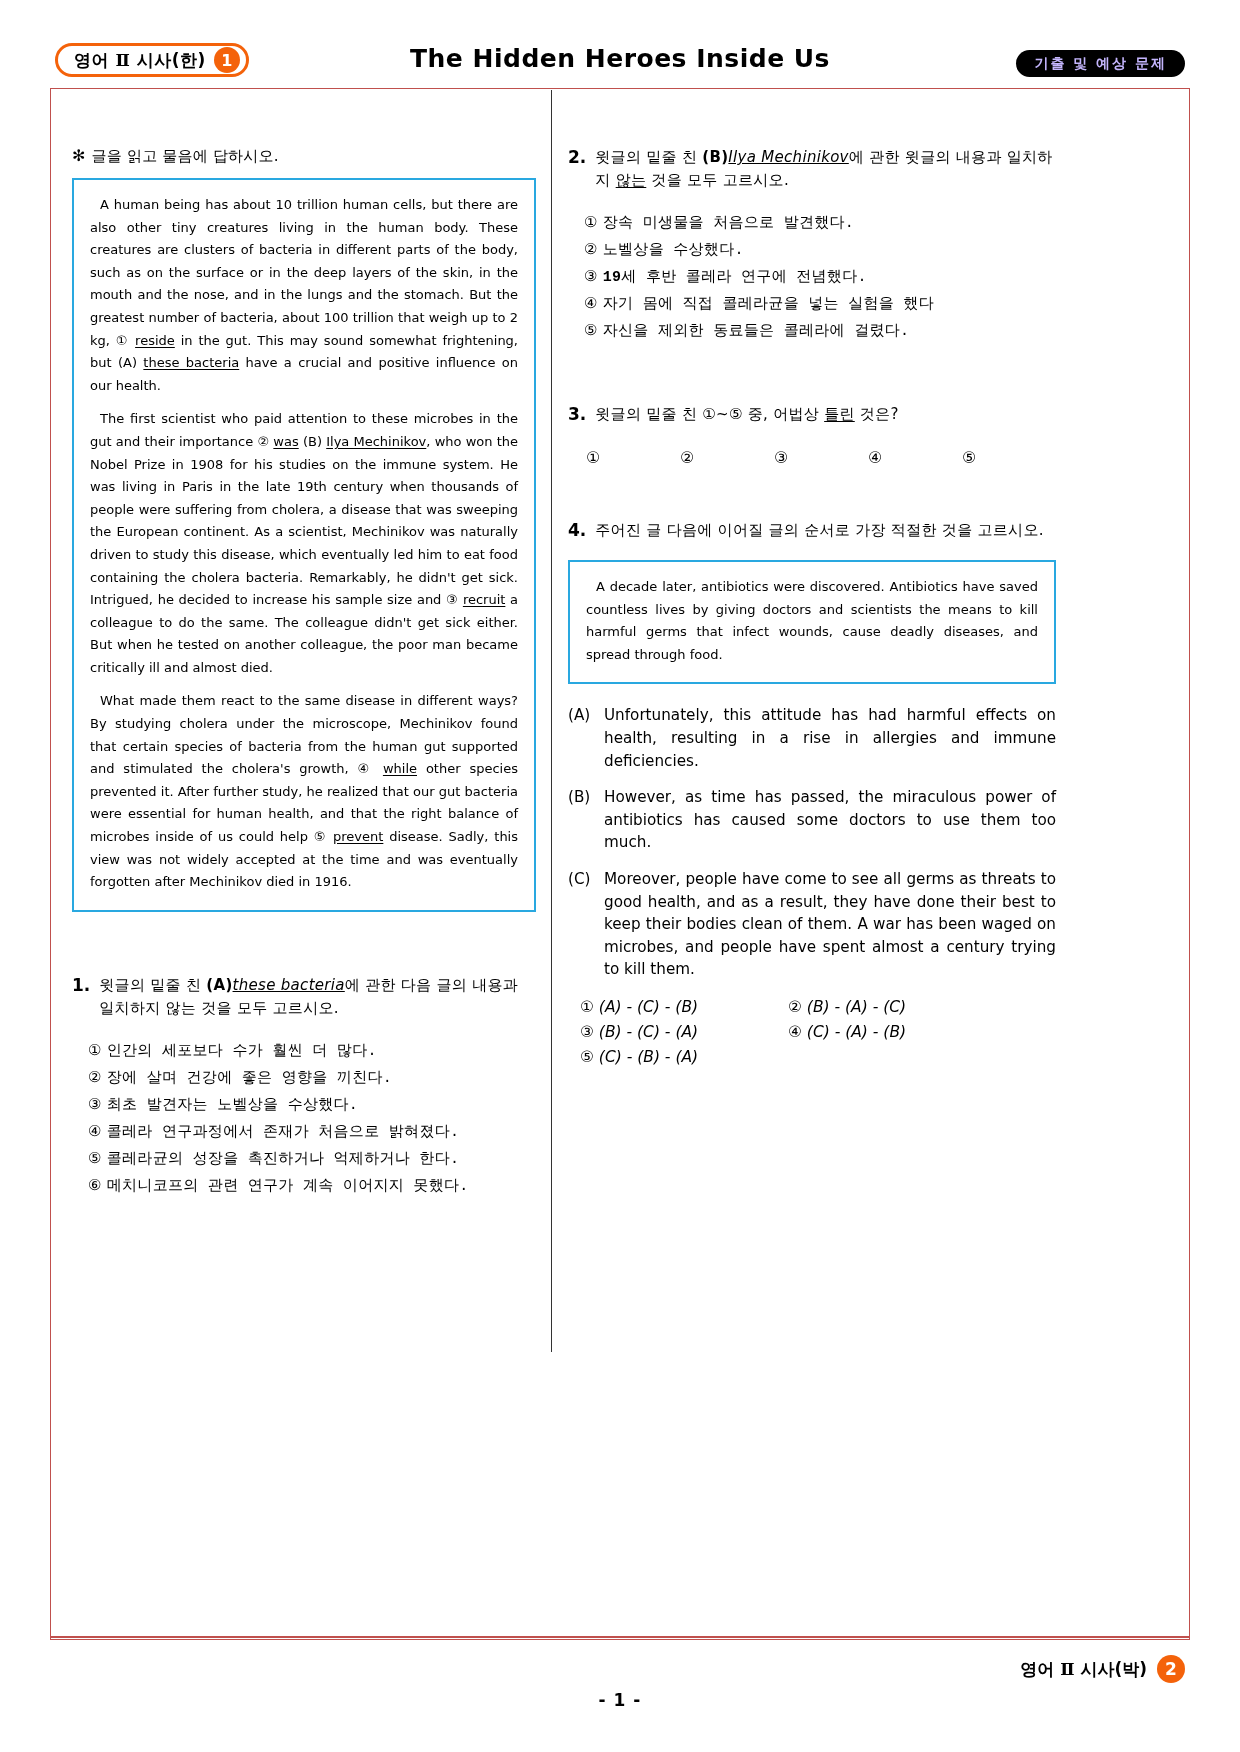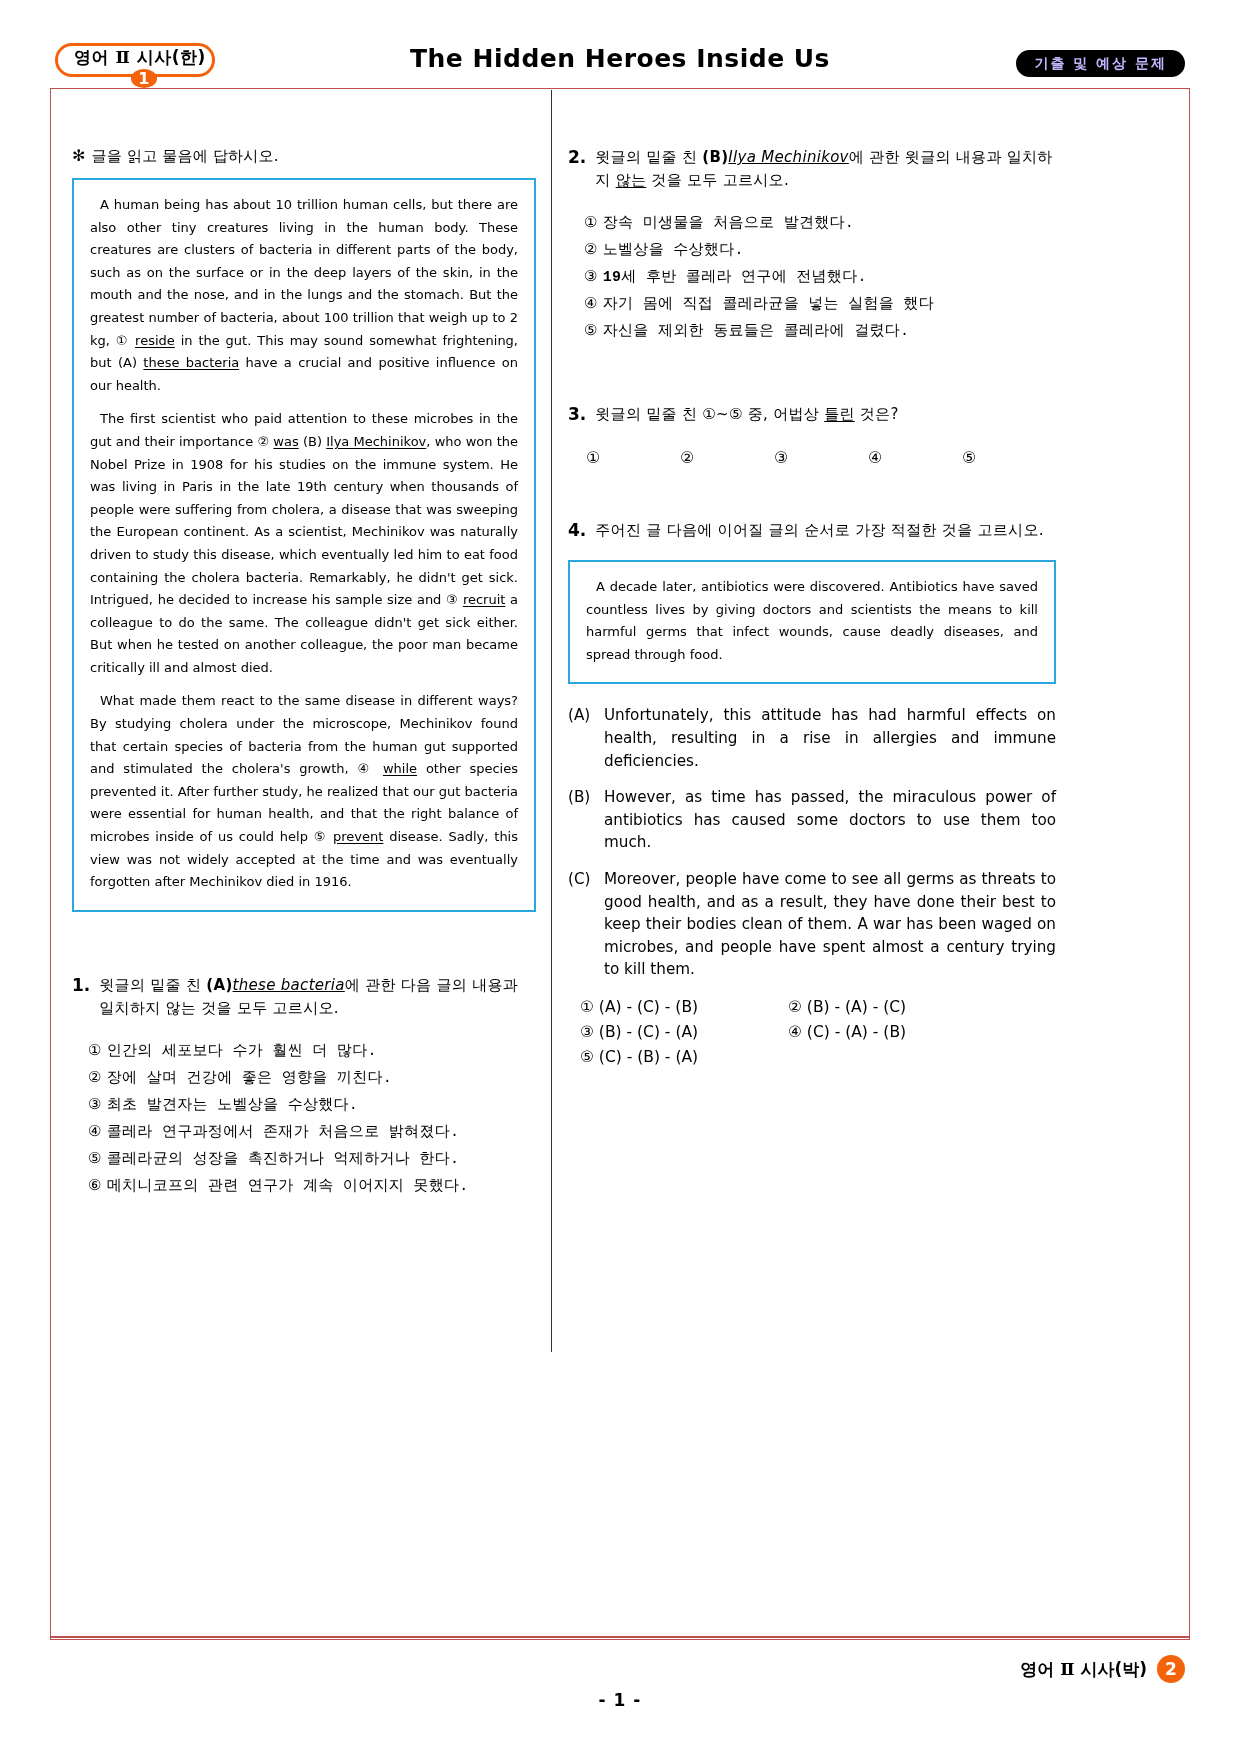--- a/index.html
+++ b/index.html
@@ -27,21 +27,20 @@
     position: absolute;
     left: 55px; top: 43px;
     height: 34px;
     border: 3px solid #f4620a;
     border-radius: 20px;
     background: #fff;
     display: flex;
     align-items: center;
     padding: 0 6px 0 16px;
     box-sizing: border-box;
-    flex-direction: column;
   }
   .hdr-badge-left .txt {
     font-size: 17px;
     font-weight: bold;
     letter-spacing: 0.5px;
     white-space: nowrap;
     color: #000;
   }
   .hdr-badge-left .txt .rom {
     font-family: "DejaVu Serif", "Liberation Serif", serif;
@@ -191,21 +190,21 @@
     text-align: justify;
     text-justify: inter-word;
   }
 
   .order-answers {
     margin-top: 8px;
     margin-left: 12px;
     font-size: 15.5px;
     line-height: 25px;
   }
-  .oa-row { display: flex; }
+  .oa-row { display: flex; font-style: italic; }
   .oa-row .oa { width: 208px; white-space: nowrap; }
 
   
   .footer-rule {
     position: absolute;
     left: 50px; top: 1636px;
     width: 1140px;
     border-top: 2px solid #c0504d;
   }
   .footer-page {

